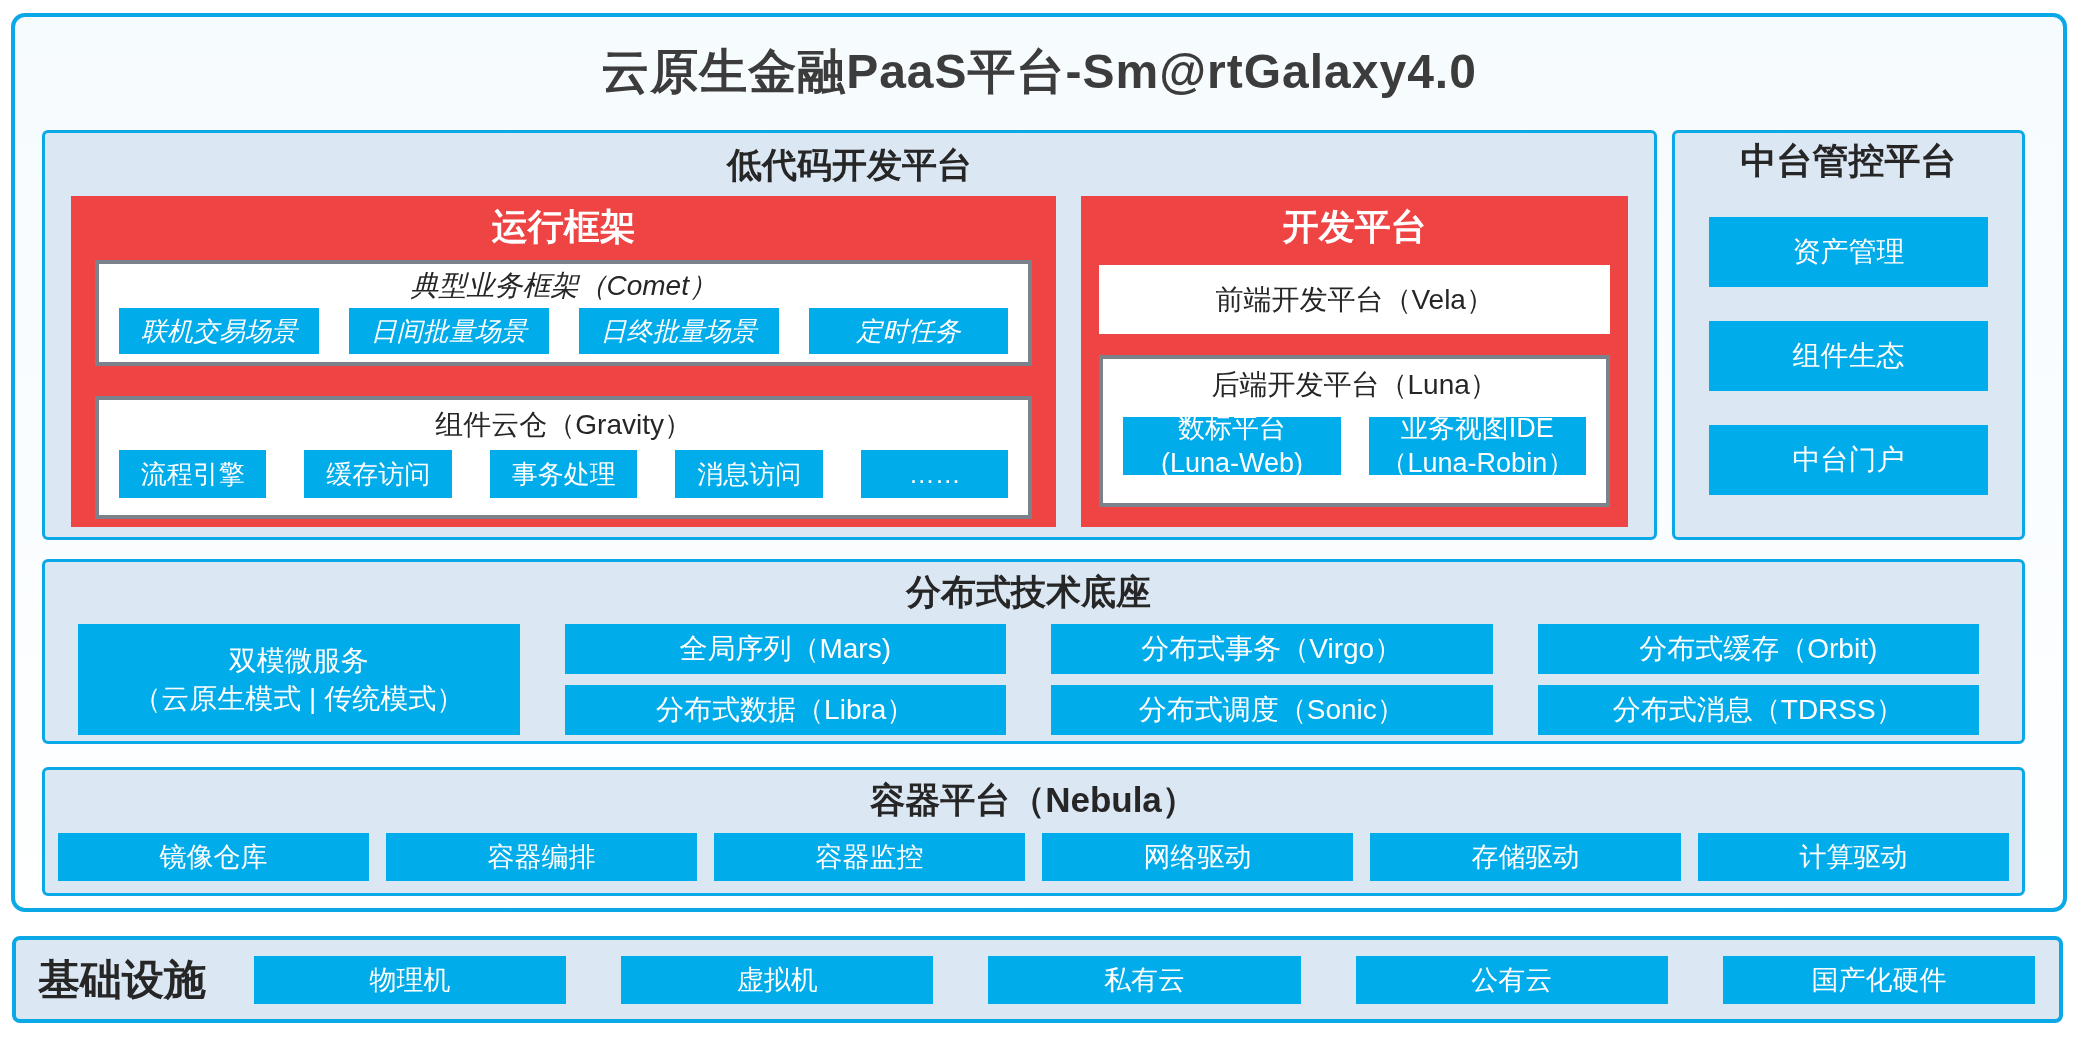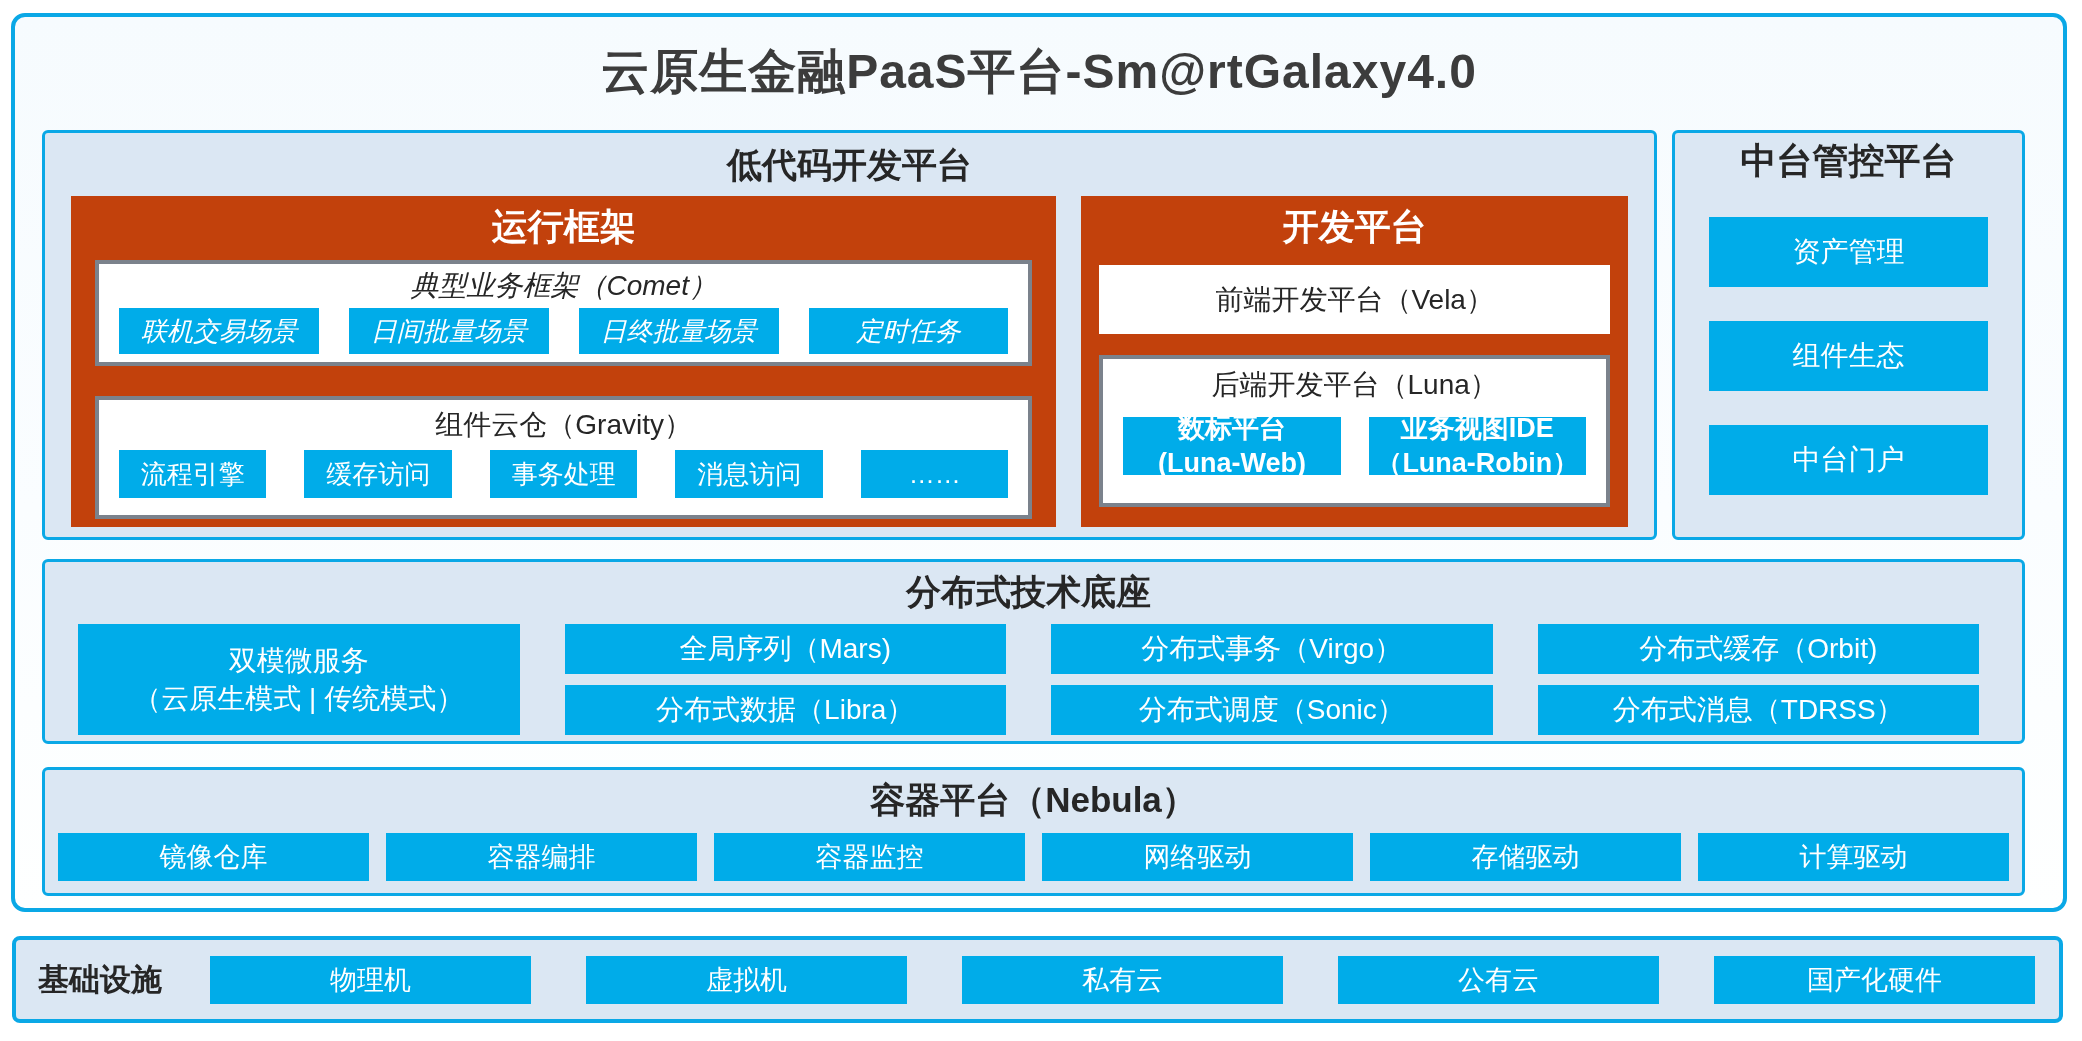--- a/index.html
+++ b/index.html
@@ -19,21 +19,21 @@
   .panel { background:#DBE7F3; border:3px solid #0AA8E6; border-radius:6px; }
   .panel-header { text-align:center; font-size:35px; font-weight:bold; color:#262626; }
 
   .row1 { display:flex; margin:25px 38px 0 27px; gap:15px; height:410px; }
 
   
   .lowcode { flex:1; padding:4px 26px 16px; }
   .lowcode .panel-header { line-height:56px; }
   .lowcode-body { display:flex; gap:25px; margin-top:3px; height:331px; }
 
-  .bluebox { background:#c2410c; }
+  .bluebox { background:#ef4444; }
   .runtime { flex:984; padding:0 24px; }
   .dev { flex:536; padding:0 18px; }
   .bluebox-header { text-align:center; color:#ffffff; font-size:36px; font-weight:bold;
     line-height:62px; height:62px; }
 
   .whitebox { background:#ffffff; }
   .bordered { border:4px solid #7B828C; }
   .whitebox-title { text-align:center; font-size:28px; color:#262626; }
 
   .comet { height:106px; margin:2px 0 0;font-style:italic; }
@@ -43,21 +43,21 @@
   .gravity .whitebox-title { line-height:50px; }
   .gravity-row { display:flex; gap:38px; margin:0 20px; height:48px; }
 
   .btn { background:#00ACE9; color:#ffffff; font-size:26px; flex:1;
     display:flex; align-items:center; justify-content:center; text-align:center; }
 
   .vela { height:69px; margin-top:7px; display:flex; align-items:center;
     justify-content:center; }
   .luna { height:152px; margin-top:21px; }
   .luna .whitebox-title { line-height:52px; }
-  .luna-row { display:flex; gap:28px; margin:6px 20px 0; height:58px;font-weight:bold; }
+  .luna-row { display:flex; gap:28px; margin:6px 20px 0; height:58px; }
   .btn-2line { flex-direction:column; font-size:27px; line-height:35px; }
 
   
   .midplatform { width:353px; padding:0 34px; }
   .midplatform .panel-header { font-size:36px; line-height:56px; }
   .midplatform .btn { flex:none; height:70px; font-size:28px; margin-top:34px; }
   .midplatform .btn.first { margin-top:28px; }
 
   
   .distributed { margin:19px 38px 0 27px; height:185px; padding:6px 43px 0 33px; }
@@ -70,21 +70,21 @@
   
   .containerp { margin:23px 38px 0 27px; height:129px; padding:6px 13px 0; }
   .containerp .panel-header { line-height:48px; }
   .cont-body { display:flex; gap:17px; margin-top:9px; height:48px; }
   .cont-body .btn { font-size:27px; }
 
   
   .infra { position:absolute; left:12px; top:936px; width:2051px; height:87px;
     border:4px solid #0AA8E6; border-radius:8px; display:flex; align-items:center;
     padding:0 24px 0 22px; }
-  .infra-label { font-size:31px; font-weight:bold; color:#262626; margin-right:48px;
+  .infra-label { font-size:42px; font-weight:bold; color:#262626; margin-right:48px;
     white-space:nowrap; }
   .infra-body { flex:1; display:flex; gap:55px; height:48px; }
   .infra-body .btn { font-size:27px; }
 </style>
 </head>
 <body>
 
 <div class="page">
   <div class="frame">
 

